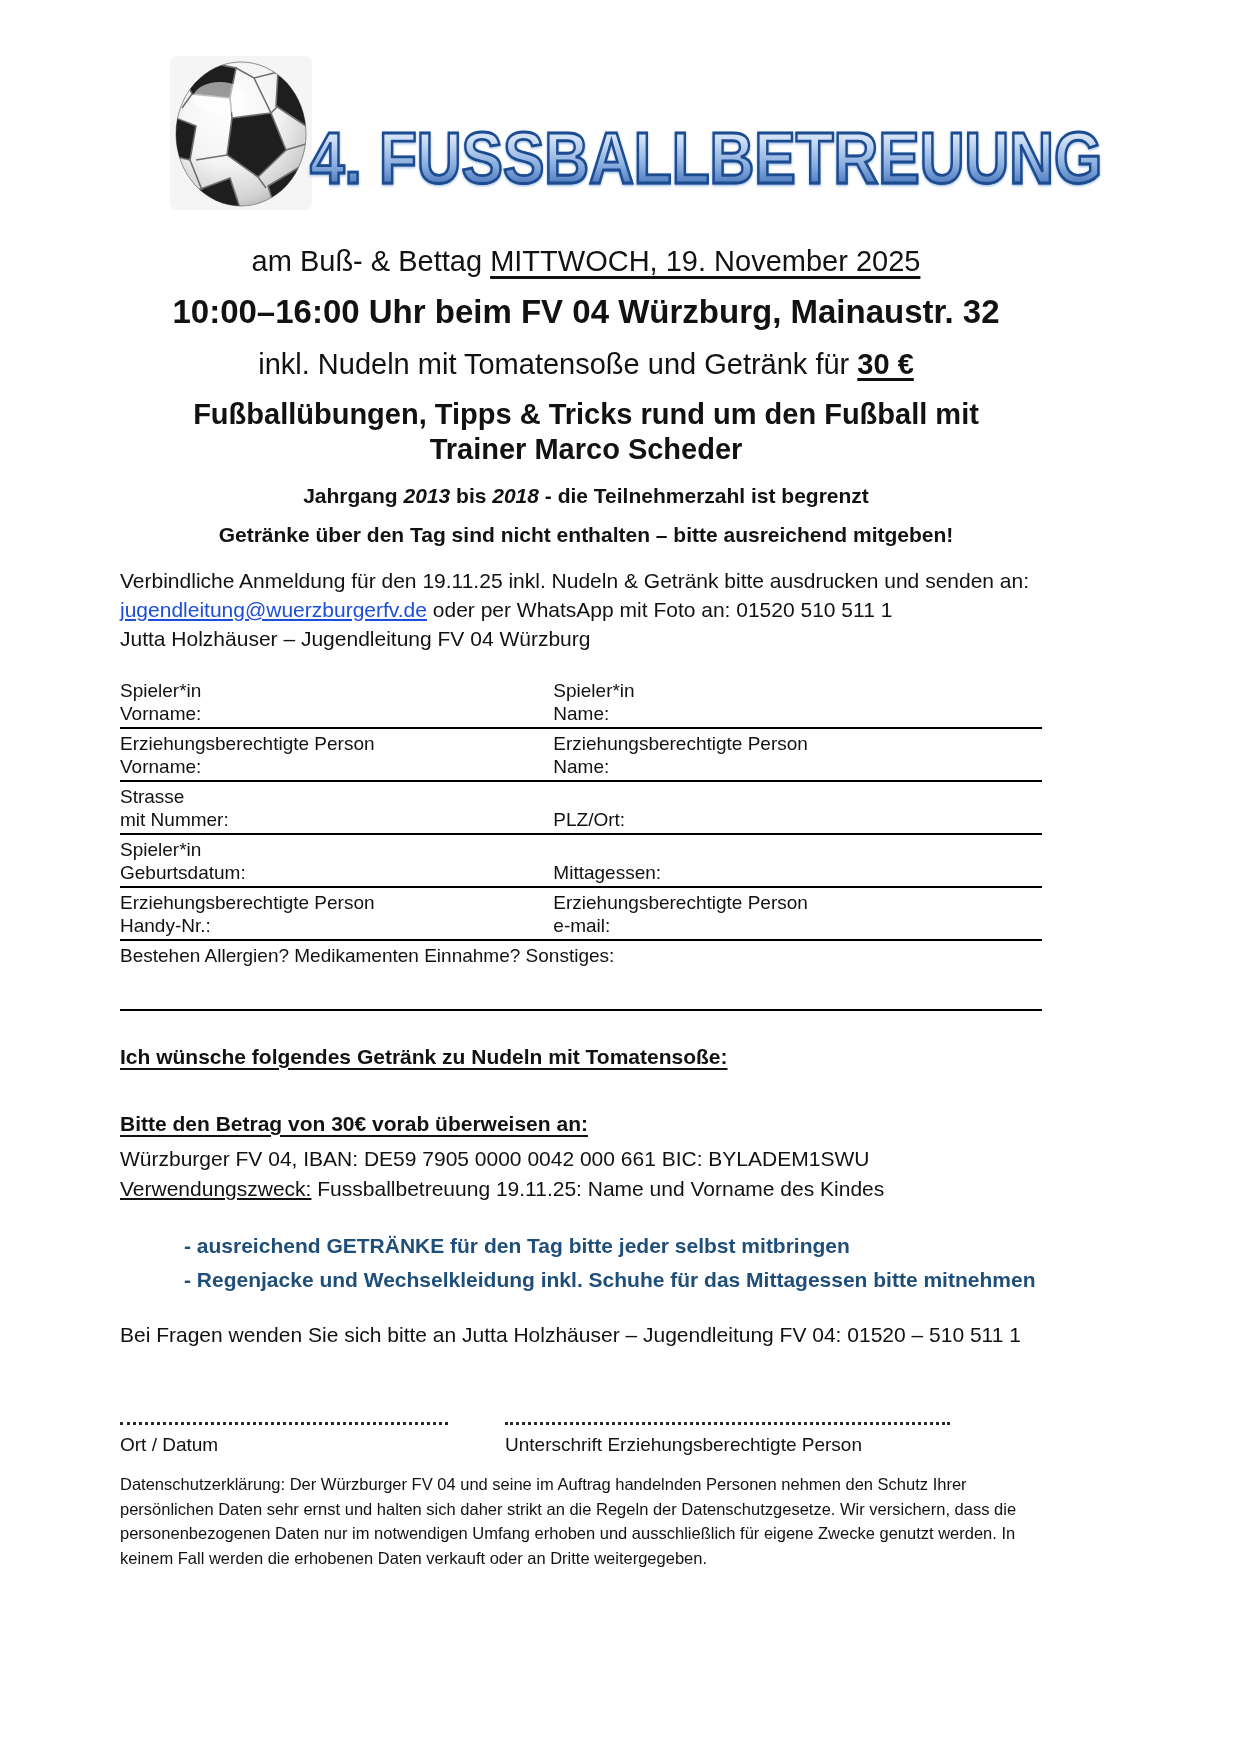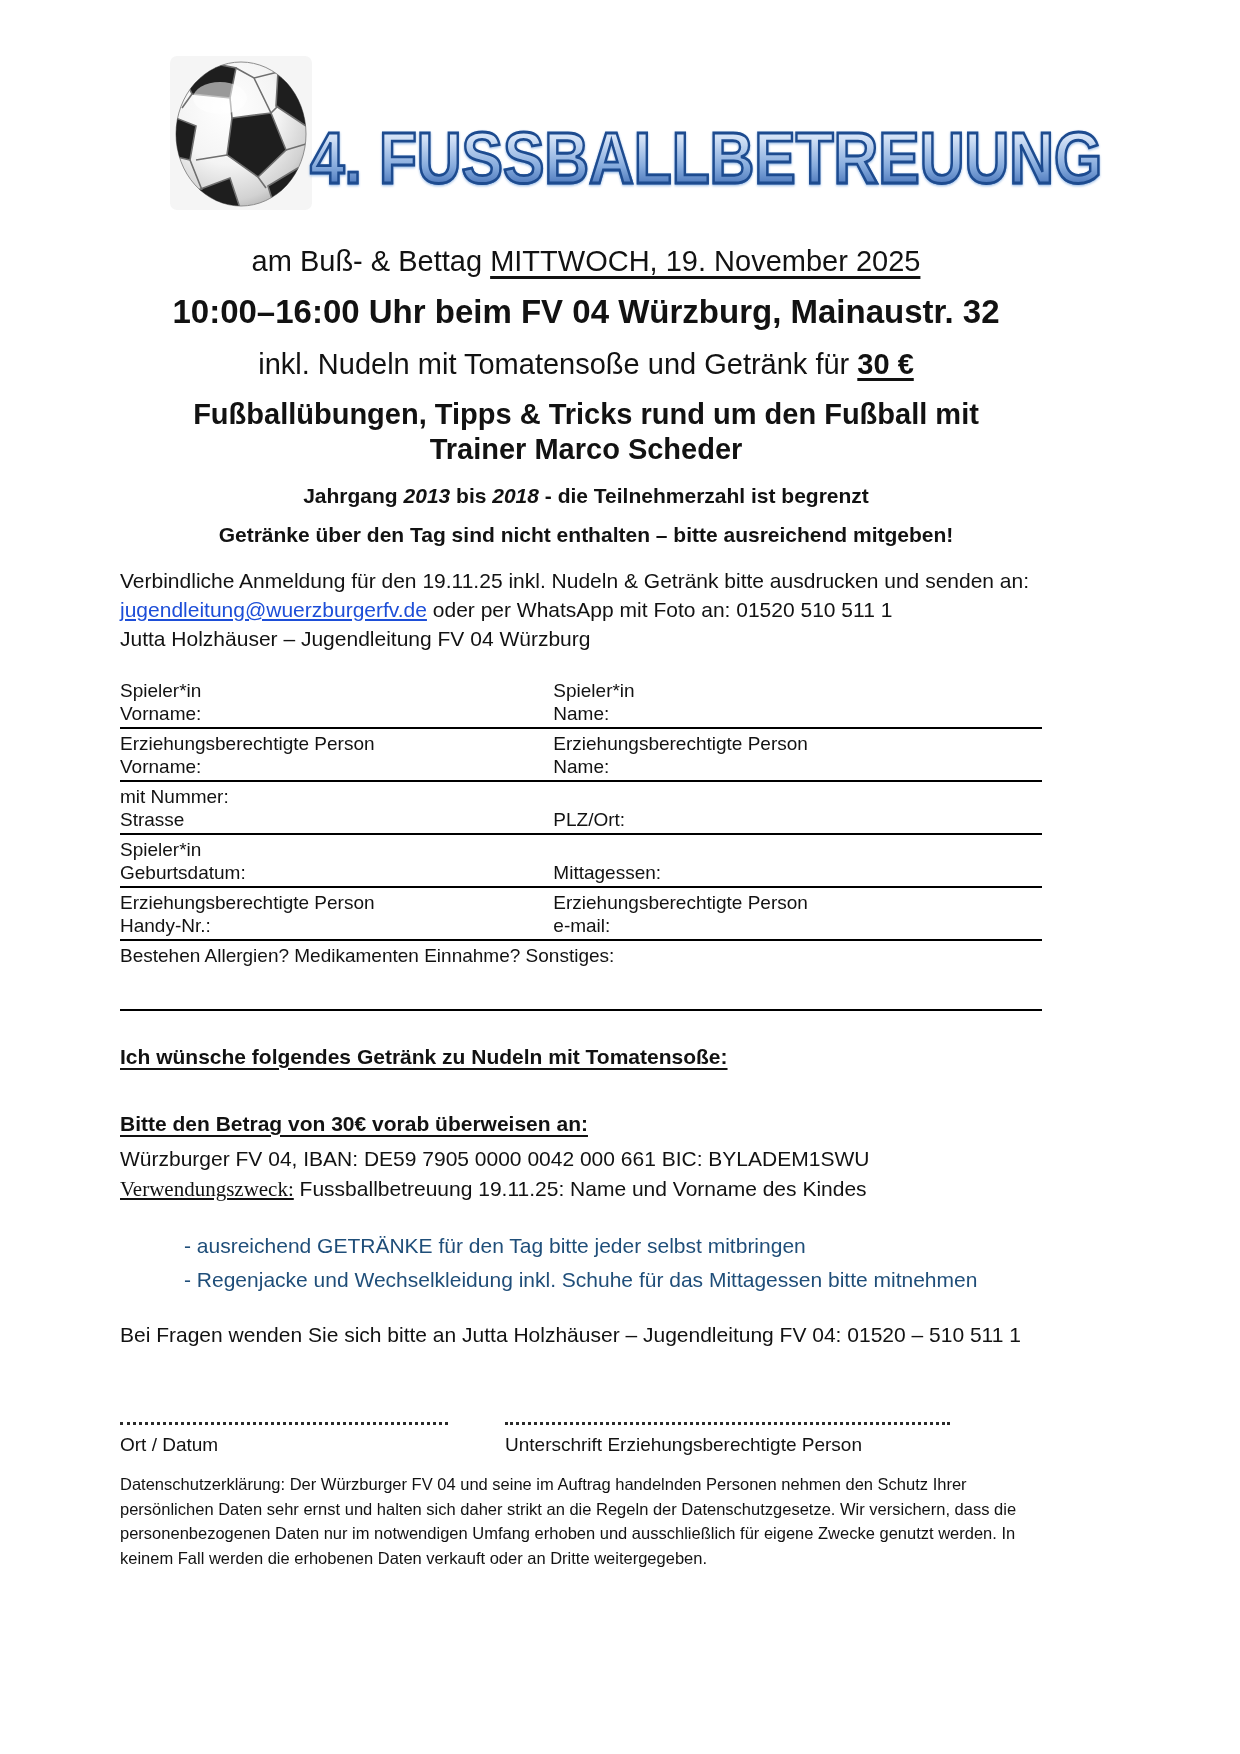--- a/index.html
+++ b/index.html
@@ -53,25 +53,25 @@
   .drinks { margin:34px 130px 12px 120px; }
   .dhead { font-size:21px; font-weight:bold; text-decoration:underline; text-decoration-thickness:2px; text-underline-offset:4px; }
   .opts { display:flex; margin-top:24px; margin-left:14px; }
   .opt { display:flex; align-items:center; width:296px; }
   .cbox { width:21px; height:21px; border:2px solid #000; background:#fff; margin-right:17px; flex:none; }
   .olabel { font-size:24px; }
 
   
   .pay { margin:40px 130px 0 120px; font-size:21px; line-height:1.45; }
   .phead { font-weight:bold; text-decoration:underline; text-decoration-thickness:2px; text-underline-offset:4px; margin-bottom:5px; }
-  .ulab { text-decoration:underline;font-family:Liberation Serif, serif; }
+  .ulab { text-decoration:underline; }
 
   
   .refund { margin:42px 130px 0 120px; font-size:19px; font-style:italic; }
-  .bullets { margin:24px 130px 0 184px; font-size:21px; font-weight:normal; line-height:1.62; }
+  .bullets { margin:24px 130px 0 184px; font-size:21px; font-weight:bold; line-height:1.62; }
   .contact { margin:26px 130px 0 120px; font-size:21px; }
 
   
   .sig { display:flex; margin:62px 130px 0 120px; }
   .sig-l { width:385px; }
   .sig-r { width:470px; }
   .dotline { height:13px; border-bottom:3px dotted #2a2a2a; }
   .dotline.short { width:328px; }
   .dotline.long  { width:445px; }
   .sig-label { font-size:19px; margin-top:9px; }
@@ -146,22 +146,22 @@
         <div class="fline">Vorname:</div>
       </div>
       <div class="fcol-r">
         <div class="fline">Erziehungsberechtigte Person</div>
         <div class="fline">Name:</div>
       </div>
     </div>
 
     <div class="frow">
       <div class="fcol-l">
+        <div class="fline">Strasse</div>
         <div class="fline">mit Nummer:</div>
-        <div class="fline">Strasse</div>
       </div>
       <div class="fcol-r">
         <div class="fline"></div>
         <div class="fline">PLZ/Ort:</div>
       </div>
     </div>
 
     <div class="frow">
       <div class="fcol-l">
         <div class="fline">Spieler*in</div>

